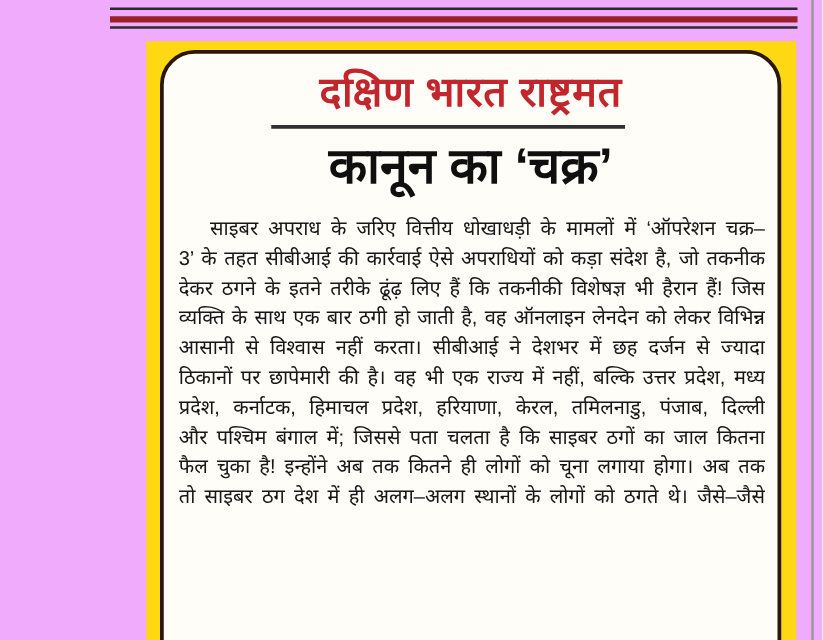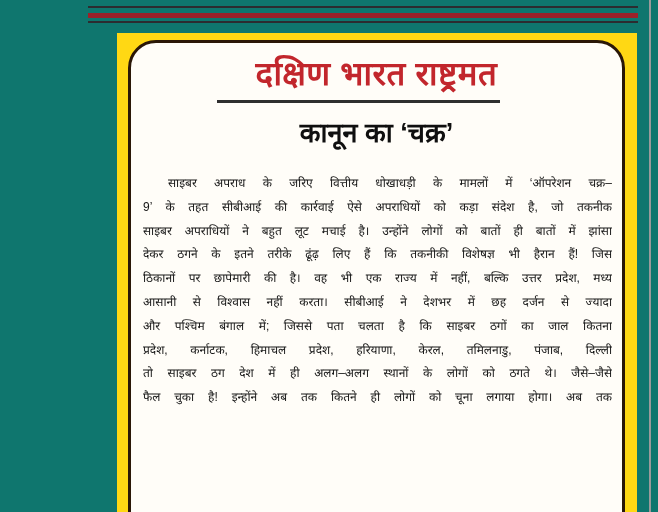--- a/index.html
+++ b/index.html
@@ -8,21 +8,21 @@
     width: 658px;
     height: 512px;
     overflow: hidden;
     background: #ffffff;
     font-family: "Liberation Sans", sans-serif;
   }
   .page {
     position: relative;
     width: 658px;
     height: 512px;
-    background: #0f766e;
+    background: #f0abfc;
     overflow: hidden;
   }
   
   .column-rule {
     position: absolute;
     left: 649px; top: 0;
     width: 2px; height: 512px;
     background: #9a9a9a;
   }
   
@@ -64,29 +64,29 @@
   .masthead-underline {
     width: 283px;
     height: 3px;
     background: #2f2f2f;
     margin: 4px auto 0 auto;
     transform: translateX(-18px);
   }
   .headline {
     margin-top: 5px;
     text-align: center;
-    font-size: 27px;
+    font-size: 40px;
     font-weight: bold;
     color: #0f0f0f;
     line-height: 50px;
   }
   .article-body {
     margin: 14px 10px 0 12px;
     color: #161616;
-    font-size: 12px;
+    font-size: 16px;
   }
   .body-line {
     height: 23.8px;
     line-height: 23.8px;
     overflow: hidden;
     text-align: justify;
     text-align-last: justify;
     white-space: nowrap;
   }
   .body-line.first-line { text-indent: 25px; }
@@ -108,27 +108,27 @@
     <div class="clip-card">
 
       <div class="masthead">दक्षिण भारत राष्ट्रमत</div>
 
       <div class="masthead-underline"></div>
 
       <div class="headline">कानून का ‘चक्र’</div>
 
       <div class="article-body">
         <div class="body-line first-line">साइबर अपराध के जरिए वित्तीय धोखाधड़ी के मामलों में ‘ऑपरेशन चक्र–</div>
-        <div class="body-line">9’ के तहत सीबीआई की कार्रवाई ऐसे अपराधियों को कड़ा संदेश है, जो तकनीक</div>
-        <div class="body-line">साइबर अपराधियों ने बहुत लूट मचाई है। उन्होंने लोगों को बातों ही बातों में झांसा</div>
+        <div class="body-line">3’ के तहत सीबीआई की कार्रवाई ऐसे अपराधियों को कड़ा संदेश है, जो तकनीक</div>
         <div class="body-line">देकर ठगने के इतने तरीके ढूंढ़ लिए हैं कि तकनीकी विशेषज्ञ भी हैरान हैं! जिस</div>
+        <div class="body-line">व्यक्ति के साथ एक बार ठगी हो जाती है, वह ऑनलाइन लेनदेन को लेकर विभिन्न</div>
+        <div class="body-line">आसानी से विश्वास नहीं करता। सीबीआई ने देशभर में छह दर्जन से ज्यादा</div>
         <div class="body-line">ठिकानों पर छापेमारी की है। वह भी एक राज्य में नहीं, बल्कि उत्तर प्रदेश, मध्य</div>
-        <div class="body-line">आसानी से विश्वास नहीं करता। सीबीआई ने देशभर में छह दर्जन से ज्यादा</div>
+        <div class="body-line">प्रदेश, कर्नाटक, हिमाचल प्रदेश, हरियाणा, केरल, तमिलनाडु, पंजाब, दिल्ली</div>
         <div class="body-line">और पश्चिम बंगाल में; जिससे पता चलता है कि साइबर ठगों का जाल कितना</div>
-        <div class="body-line">प्रदेश, कर्नाटक, हिमाचल प्रदेश, हरियाणा, केरल, तमिलनाडु, पंजाब, दिल्ली</div>
+        <div class="body-line">फैल चुका है! इन्होंने अब तक कितने ही लोगों को चूना लगाया होगा। अब तक</div>
         <div class="body-line">तो साइबर ठग देश में ही अलग–अलग स्थानों के लोगों को ठगते थे। जैसे–जैसे</div>
-        <div class="body-line">फैल चुका है! इन्होंने अब तक कितने ही लोगों को चूना लगाया होगा। अब तक</div>
       </div>
 
     </div>
   </div>
 
 </div>
 
 </body></html>

